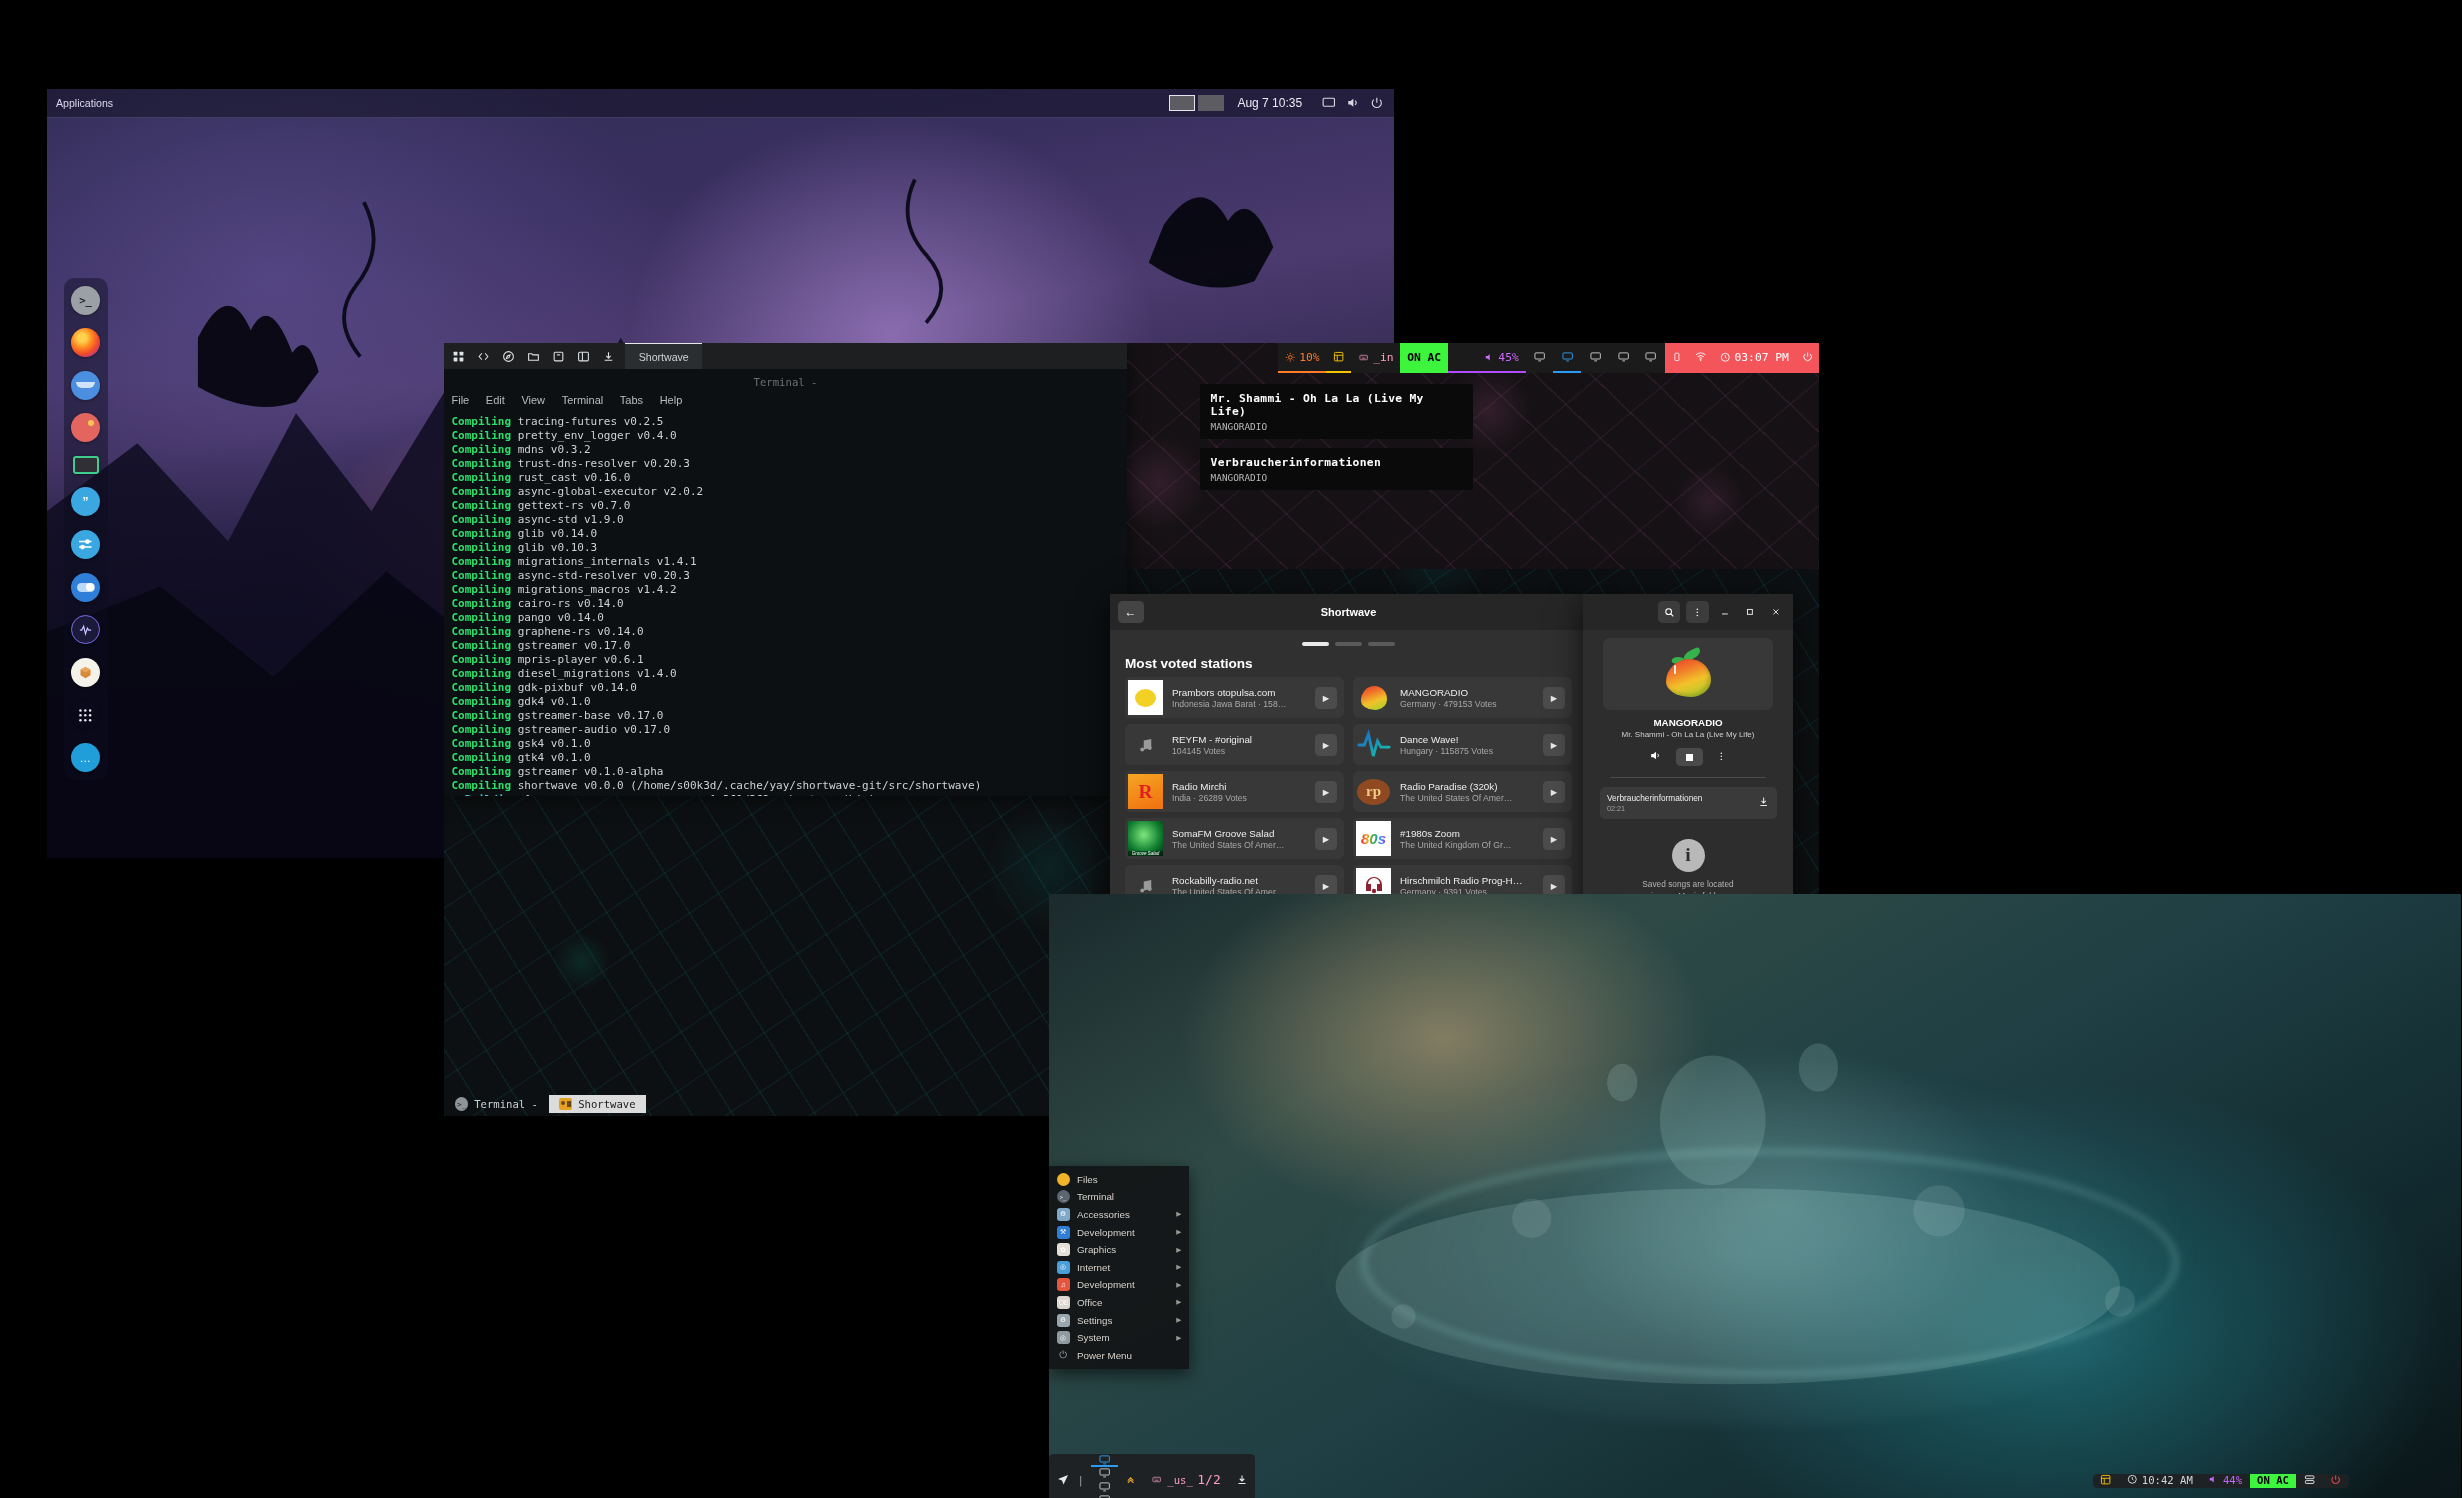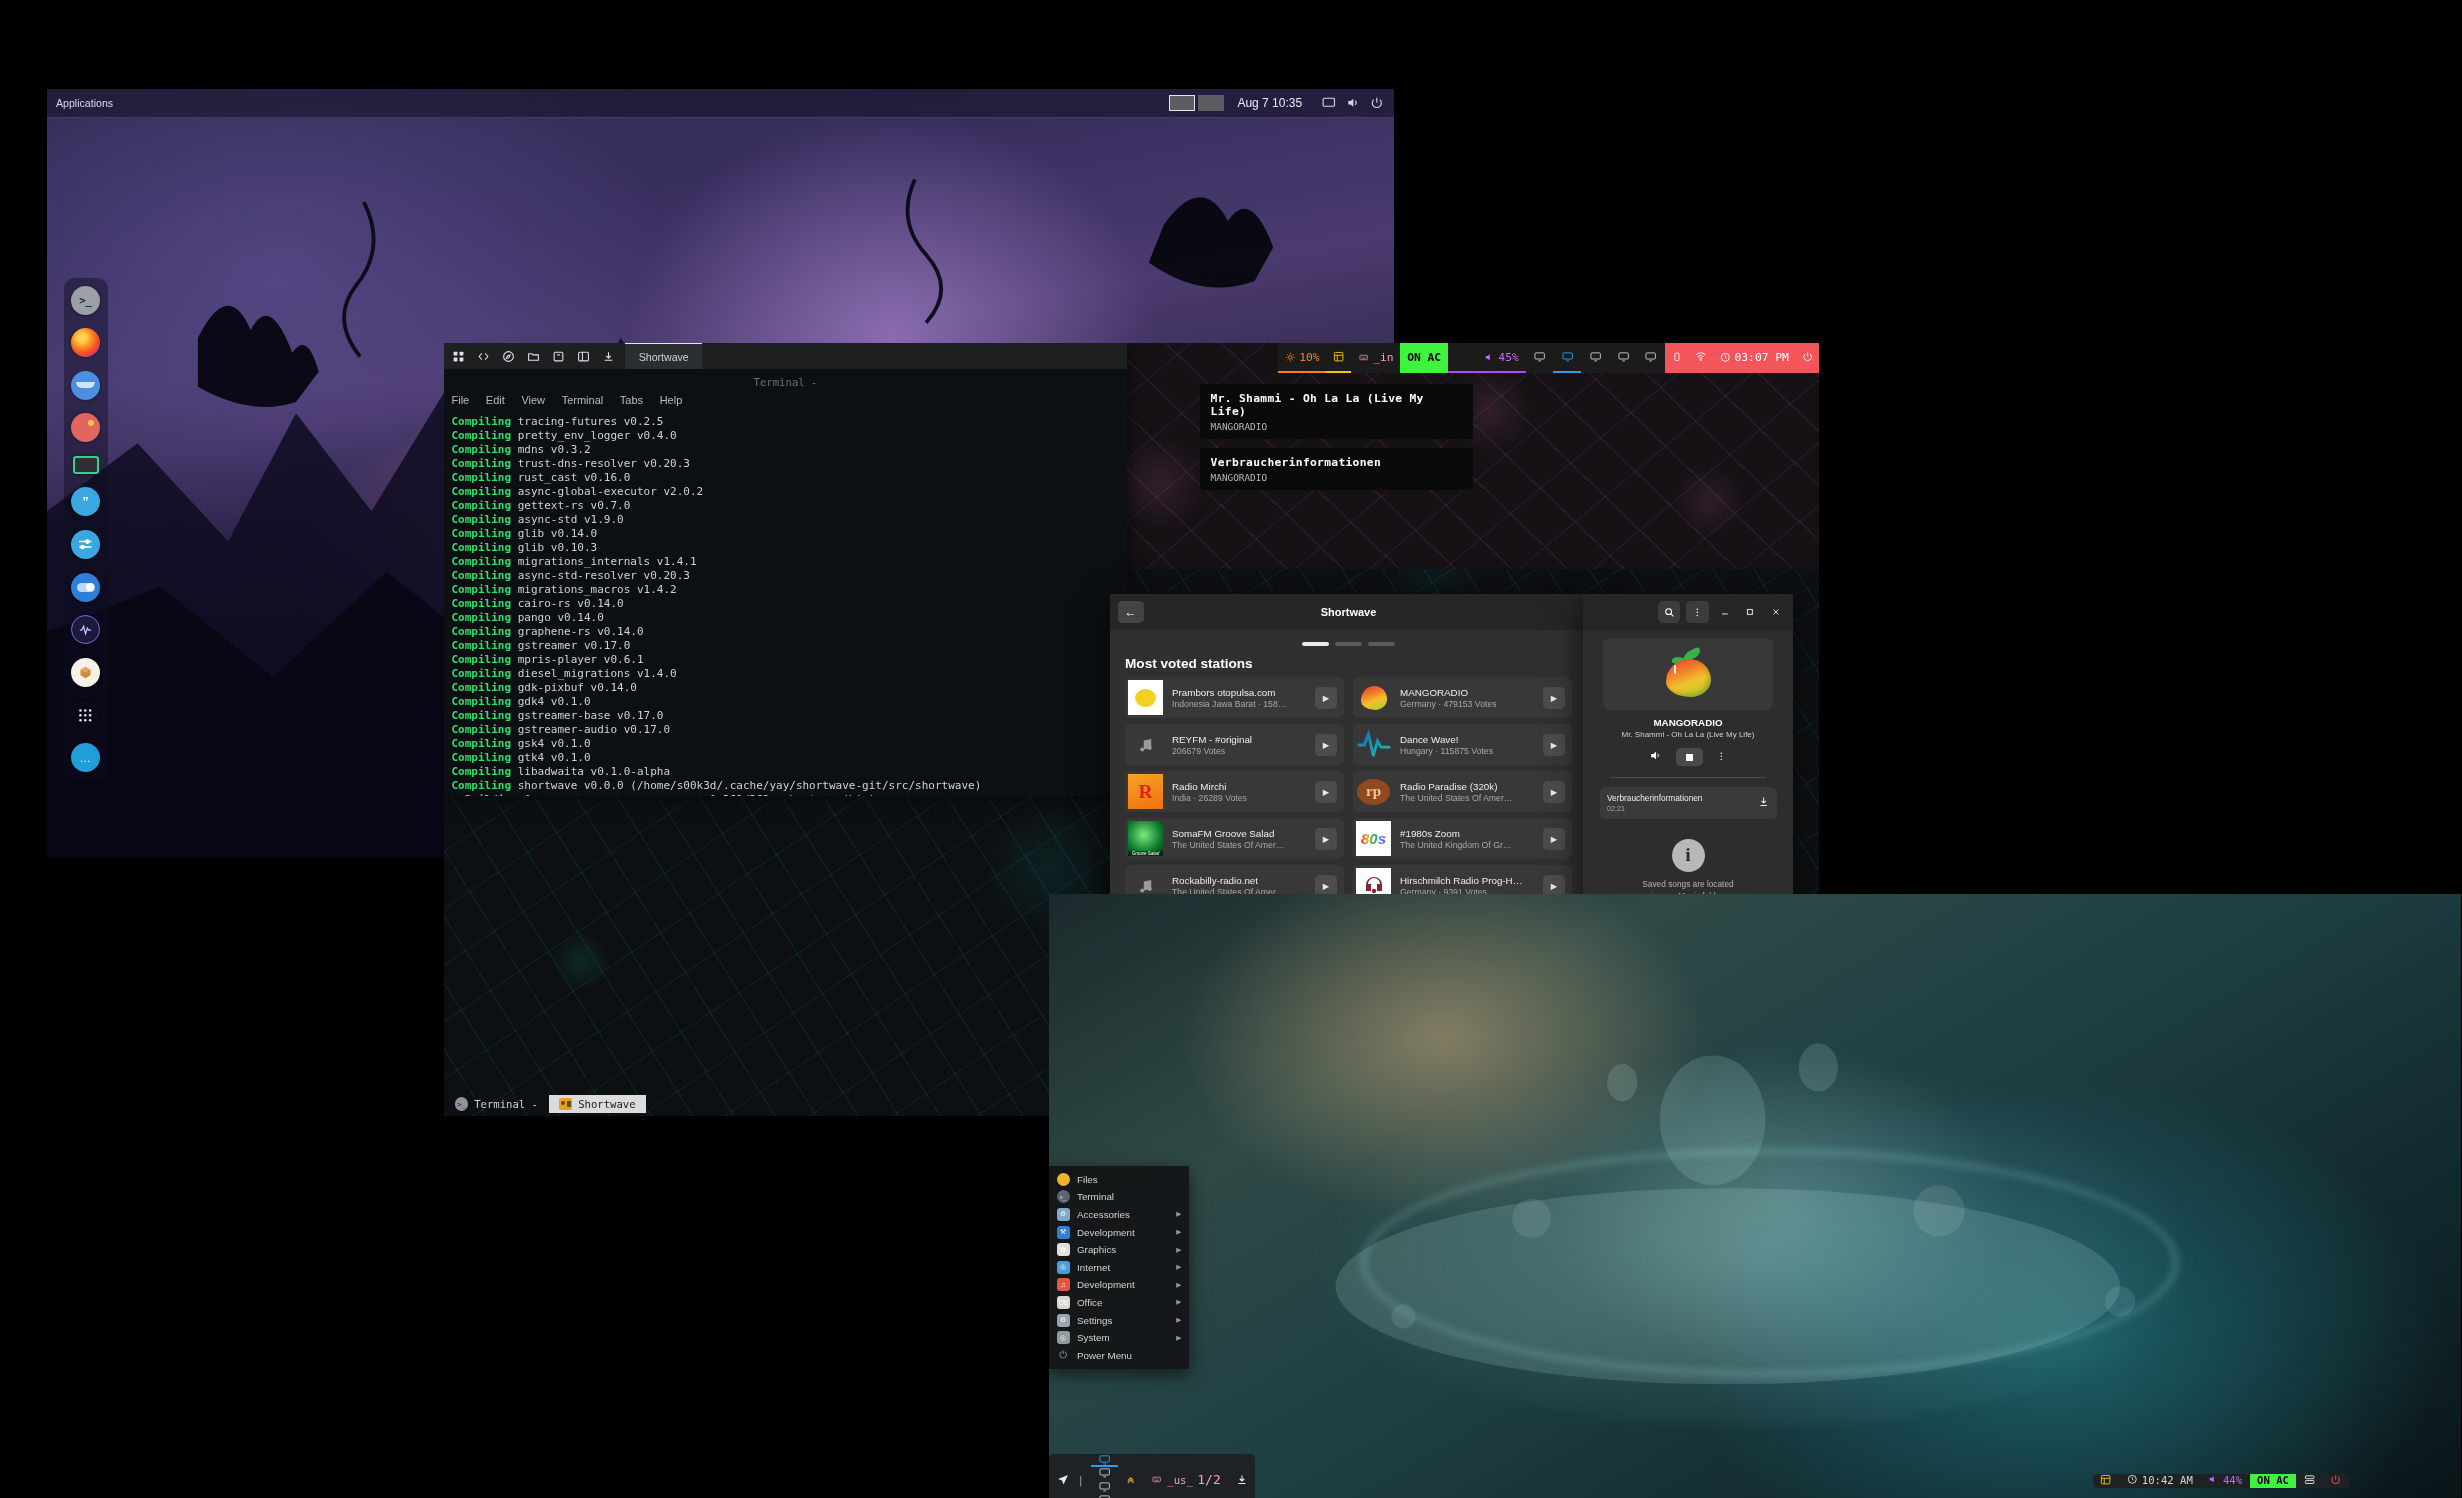--- a/index.html
+++ b/index.html
@@ -534,21 +534,21 @@
           <div class="ln"><span class="kw">Compiling</span><span> graphene-rs v0.14.0</span></div>
           <div class="ln"><span class="kw">Compiling</span><span> gstreamer v0.17.0</span></div>
           <div class="ln"><span class="kw">Compiling</span><span> mpris-player v0.6.1</span></div>
           <div class="ln"><span class="kw">Compiling</span><span> diesel_migrations v1.4.0</span></div>
           <div class="ln"><span class="kw">Compiling</span><span> gdk-pixbuf v0.14.0</span></div>
           <div class="ln"><span class="kw">Compiling</span><span> gdk4 v0.1.0</span></div>
           <div class="ln"><span class="kw">Compiling</span><span> gstreamer-base v0.17.0</span></div>
           <div class="ln"><span class="kw">Compiling</span><span> gstreamer-audio v0.17.0</span></div>
           <div class="ln"><span class="kw">Compiling</span><span> gsk4 v0.1.0</span></div>
           <div class="ln"><span class="kw">Compiling</span><span> gtk4 v0.1.0</span></div>
-          <div class="ln"><span class="kw">Compiling</span><span> libadwaita v0.1.0-alpha</span></div>
+          <div class="ln"><span class="kw">Compiling</span><span> gstreamer v0.1.0-alpha</span></div>
           <div class="ln"><span class="kw">Compiling</span><span> shortwave v0.0.0 (/home/s00k3d/.cache/yay/shortwave-git/src/shortwave)</span></div>
           <div class="ln"><span class="bd">  Building</span><span> [=========================&gt; ] 361/362: shortwave(bin)</span></div>
         </div>
     </div>
 
     <div class="taskbar2">
       <div class="tb-item">
         <span style="width:13.6px;height:13.6px;border-radius:50%;background:#8d939a;color:#2a2a2a;font-size:7.5px;display:flex;align-items:center;justify-content:center;font-family:'DejaVu Sans Mono',monospace;">&gt;_</span>
         <span>Terminal -</span>
       </div>
@@ -607,21 +607,21 @@
         <div class="sw-card">
           <div class="sw-thumb">
             <svg viewBox="0 0 24 24" width="18" height="18" fill="#9a9a9a">
               <path d="M9 18V6l10-2v12"></path>
               <circle cx="7" cy="18" r="2.6"></circle>
               <circle cx="17" cy="16" r="2.6"></circle>
             </svg>
           </div>
           <div class="sw-meta">
             <div class="n">REYFM - #original</div>
-            <div class="v">206679 Votes</div>
+            <div class="v">104145 Votes</div>
           </div>
           <div class="sw-play">▶</div>
         </div>
         <div class="sw-card">
           <div class="sw-thumb">
             <svg viewBox="0 0 52 52" width="36" height="36" fill="none" stroke-width="4" stroke-linecap="round">
               <path d="M4 26h8l6-16 7 32 6-22 5 9h12" stroke="url(#g1)"></path>
               <defs>
                 <linearGradient id="g1" x1="0" y1="0" x2="1" y2="1">
                   <stop offset="0" stop-color="#1b6ac9"></stop>

